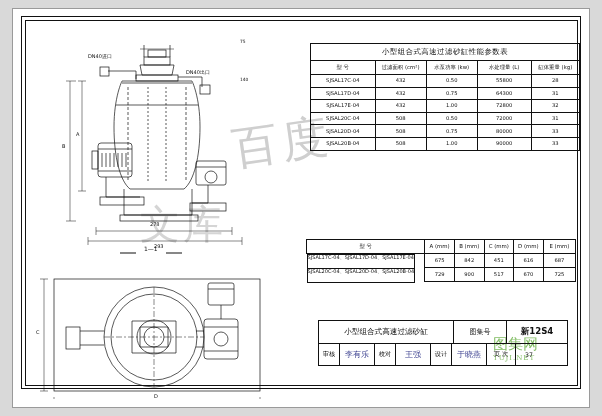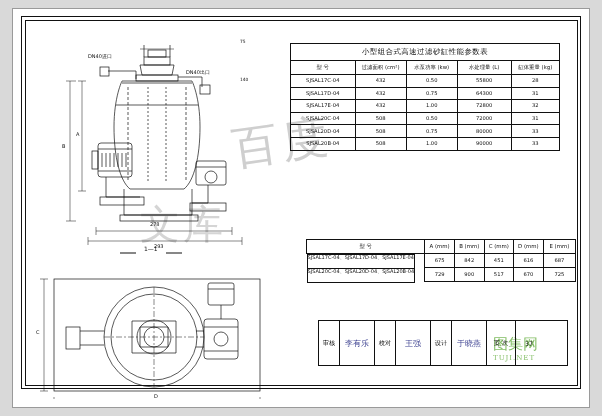--- a/index.html
+++ b/index.html
@@ -216,21 +216,21 @@
       <span class="lbl" style="left:40px;top:100px;">A</span>
       <span class="lbl" style="left:114px;top:190px;">278</span>
       <span class="lbl" style="left:118px;top:212px;">293</span>
       <span class="lbl" style="left:108px;top:214px;font-size:6px;">1—1</span>
       <span class="lbl" style="left:0px;top:298px;">C</span>
       <span class="lbl" style="left:118px;top:362px;">D</span>
       <span class="lbl s" style="left:204px;top:8px;">75</span>
       <span class="lbl s" style="left:204px;top:46px;">140</span>
     </div>
 
-    <div class="tbl-wrap" style="left:268px;top:26px;width:270px;">
+    <div class="tbl-wrap" style="left:288px;top:26px;width:270px;">
       <div class="tcap">小型组合式高速过滤砂缸性能参数表</div>
       <table class="t t1">
         <thead>
           <tr>
             <th style="width:24%">型 号</th>
             <th style="width:19%">过滤面积 (cm²)</th>
             <th style="width:19%">水泵功率 (kw)</th>
             <th style="width:20%">水处理量 (L)</th>
             <th style="width:18%">缸体重量 (kg)</th>
           </tr>
@@ -314,20 +314,25 @@
         </tbody>
       </table>
     </div>
 
     <div class="wm-green">
       <span>图集网</span>
       <small>TUJI.NET</small>
     </div>
 
     <div class="titleblock">
+      <div class="tb-top">
+        <div class="tb-name">小型组合式高速过滤砂缸</div>
+        <div class="tb-atlas-l">图集号</div>
+        <div class="tb-atlas-v">新12S4</div>
+      </div>
       <div class="tb-bot">
         <div class="tb-cell lab">审核</div>
         <div class="tb-cell sig">李有乐</div>
         <div class="tb-cell lab">校对</div>
         <div class="tb-cell sig">王强</div>
         <div class="tb-cell lab">设计</div>
         <div class="tb-cell sig">于晓燕</div>
         <div class="tb-cell pg">页 次</div>
         <div class="tb-cell pgv">37</div>
       </div>

